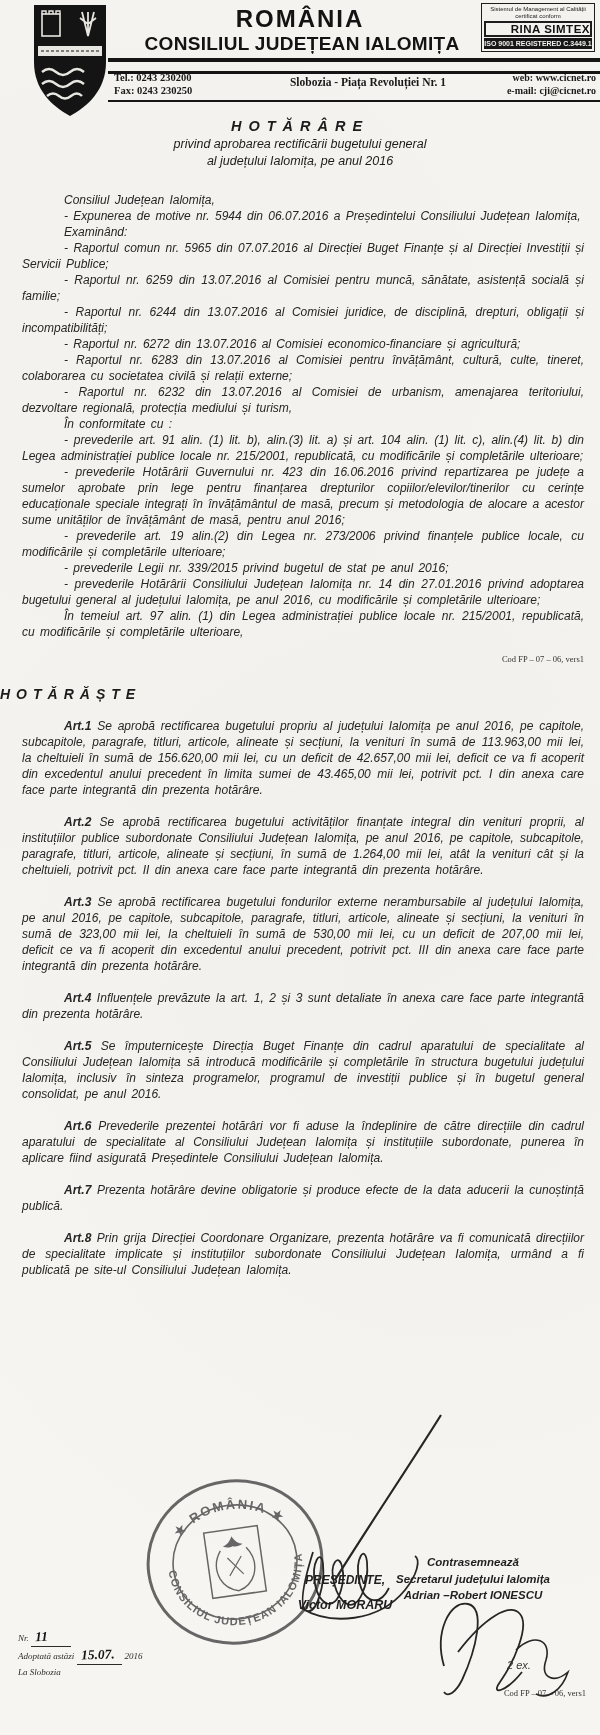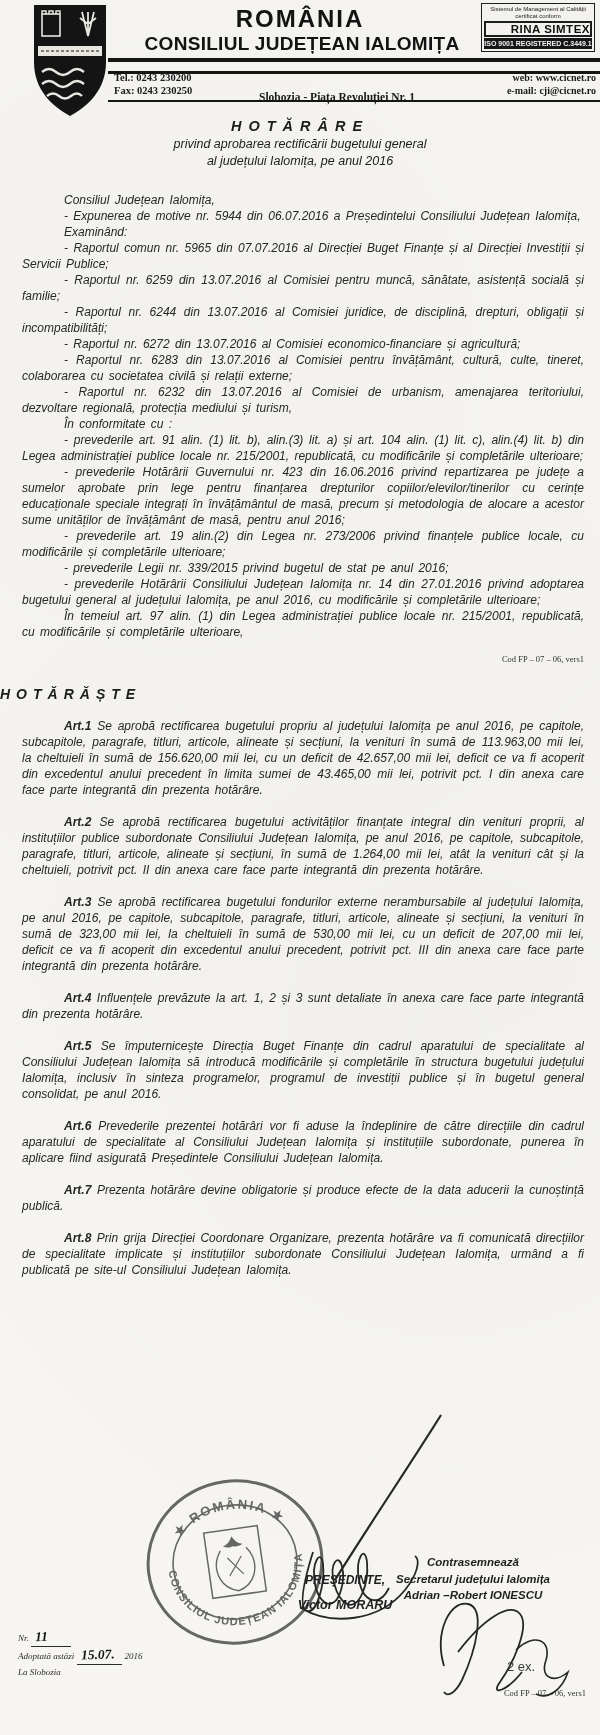--- a/index.html
+++ b/index.html
@@ -18,21 +18,21 @@
   .badge-small{font-size:6px;line-height:7px;text-align:center;color:#222;}
   .badge-brand{border:2px solid #1d1d1d;margin-top:1px;text-align:right;
         font-weight:bold;font-size:11.5px;letter-spacing:0.5px;color:#111;}
   .badge-iso{margin-top:1px;background:#171717;color:#f1f1ef;text-align:center;
         font-weight:bold;font-size:7px;padding:2px 0;}
   .rule-double{position:absolute;left:108px;right:0;top:58px;height:9px;
         border-top:4px solid #151515;border-bottom:3px solid #151515;}
   .contact{position:absolute;left:114px;right:4px;top:71px;display:flex;
         font-family:"Liberation Serif",serif;font-weight:bold;color:#191919;}
   .c-tel{width:145px;font-size:10.5px;line-height:13px;}
-  .c-addr{flex:1;text-align:left;font-size:11.5px;padding-top:20px;}
+  .c-addr{flex:1;text-align:right;font-size:11.5px;padding-top:5px;}
   .c-web{width:150px;text-align:right;font-size:10px;line-height:13px;}
   .rule-single{position:absolute;left:108px;right:0;top:100px;border-top:2px solid #151515;}
   
   .content{position:absolute;left:0;right:0;top:118px;}
   .title-main{text-align:center;font-style:italic;font-weight:bold;font-size:14.5px;
         letter-spacing:7px;color:#1c1c1c;}
   .title-sub{text-align:center;font-style:italic;font-weight:normal;font-size:12.5px;
         margin-top:3px;color:#1c1c1c;}
   .preamble{margin-top:24px;}
   .body-p{margin:0;padding:0 16px 0 22px;font-style:italic;font-size:12px;line-height:16px;
@@ -48,21 +48,21 @@
   .stamp{position:absolute;left:143px;top:1476px;width:184px;height:172px;
         transform:rotate(-8deg);opacity:0.85;}
   .sig1{position:absolute;left:283px;top:1412px;width:170px;height:215px;}
   .president{position:absolute;left:250px;top:1573px;width:190px;text-align:center;
         font-style:italic;font-weight:bold;color:#1f1f1f;}
   .pres-title{font-size:12px;}
   .pres-name{font-size:12.5px;margin-top:11px;}
   .countersign{position:absolute;left:355px;top:1554px;width:236px;text-align:center;
         font-style:italic;font-weight:bold;font-size:11.5px;line-height:16.5px;color:#1f1f1f;}
   .sig2{position:absolute;left:428px;top:1588px;width:148px;height:118px;}
-  .copies{position:absolute;left:507px;top:1659px;font-size:13px;color:#3a3a3a;}
+  .copies{position:absolute;left:507px;top:1659px;font-size:11px;color:#3a3a3a;font-style:italic;}
   
   .footer-left{position:absolute;left:18px;top:1629px;font-family:"Liberation Serif",serif;
         font-style:italic;font-size:9px;line-height:15px;color:#2c2c2c;}
   .uline{display:inline-block;border-bottom:1px solid #2c2c2c;padding:0 8px 0 4px;min-width:28px;}
   .hand{font-family:"Liberation Serif",serif;font-weight:bold;font-style:italic;
         font-size:13.5px;display:inline-block;transform:rotate(-2deg);color:#161616;}
   .footer-cod{position:absolute;right:14px;top:1688px;font-family:"Liberation Serif",serif;
         font-size:8.5px;color:#333;}
 </style>
 </head>

